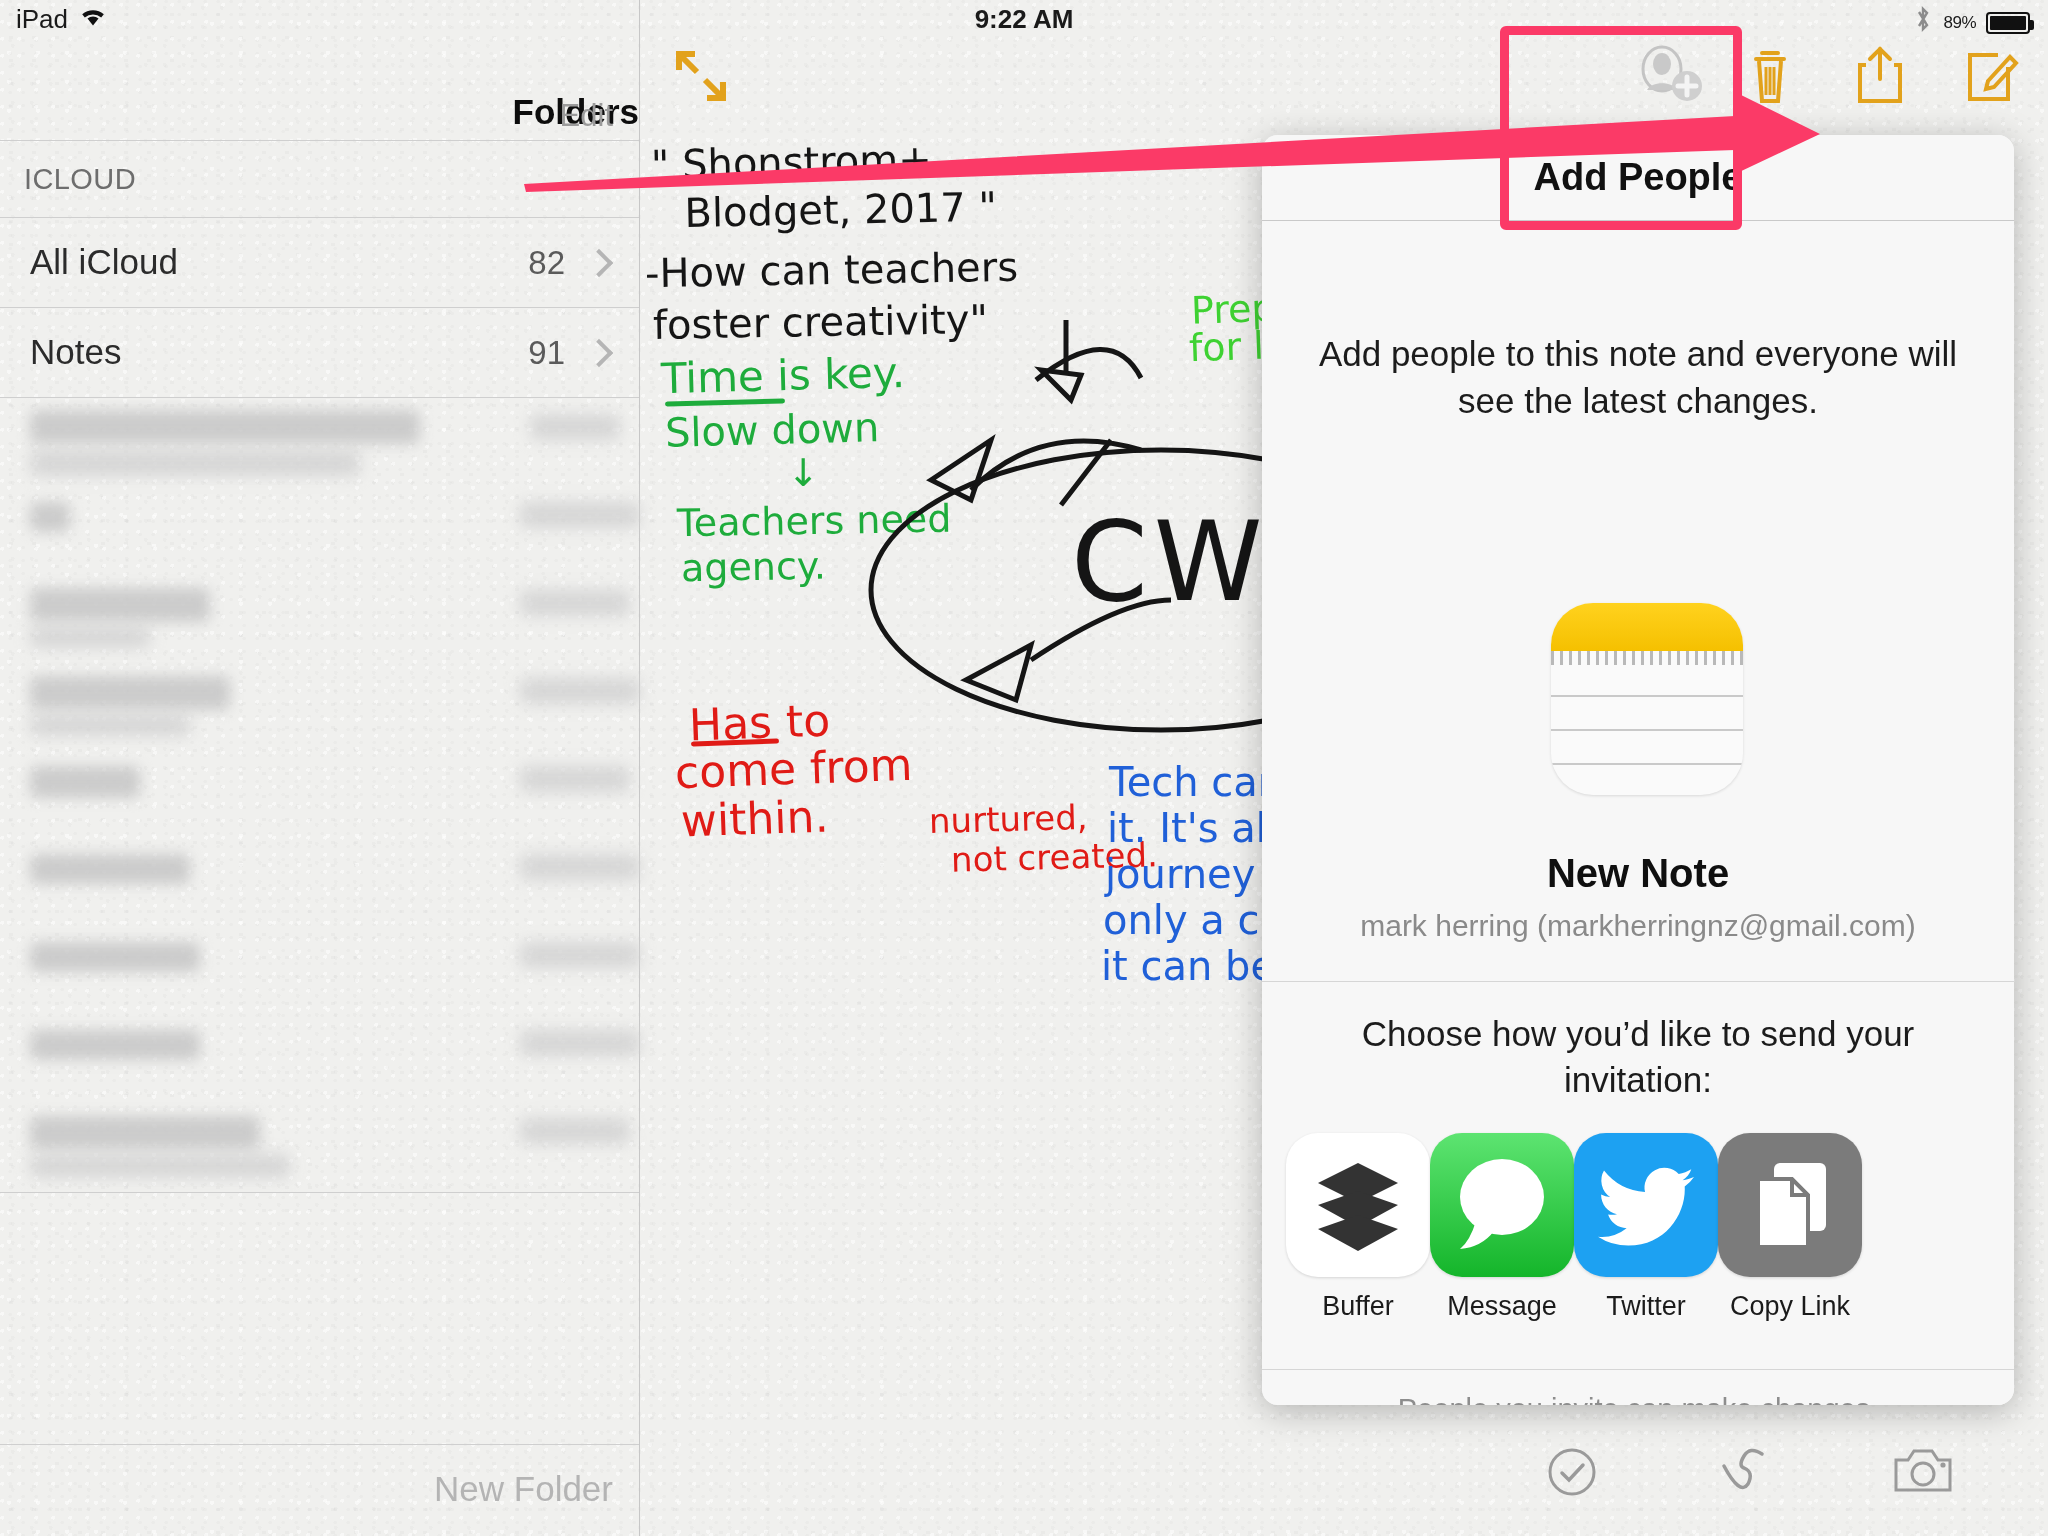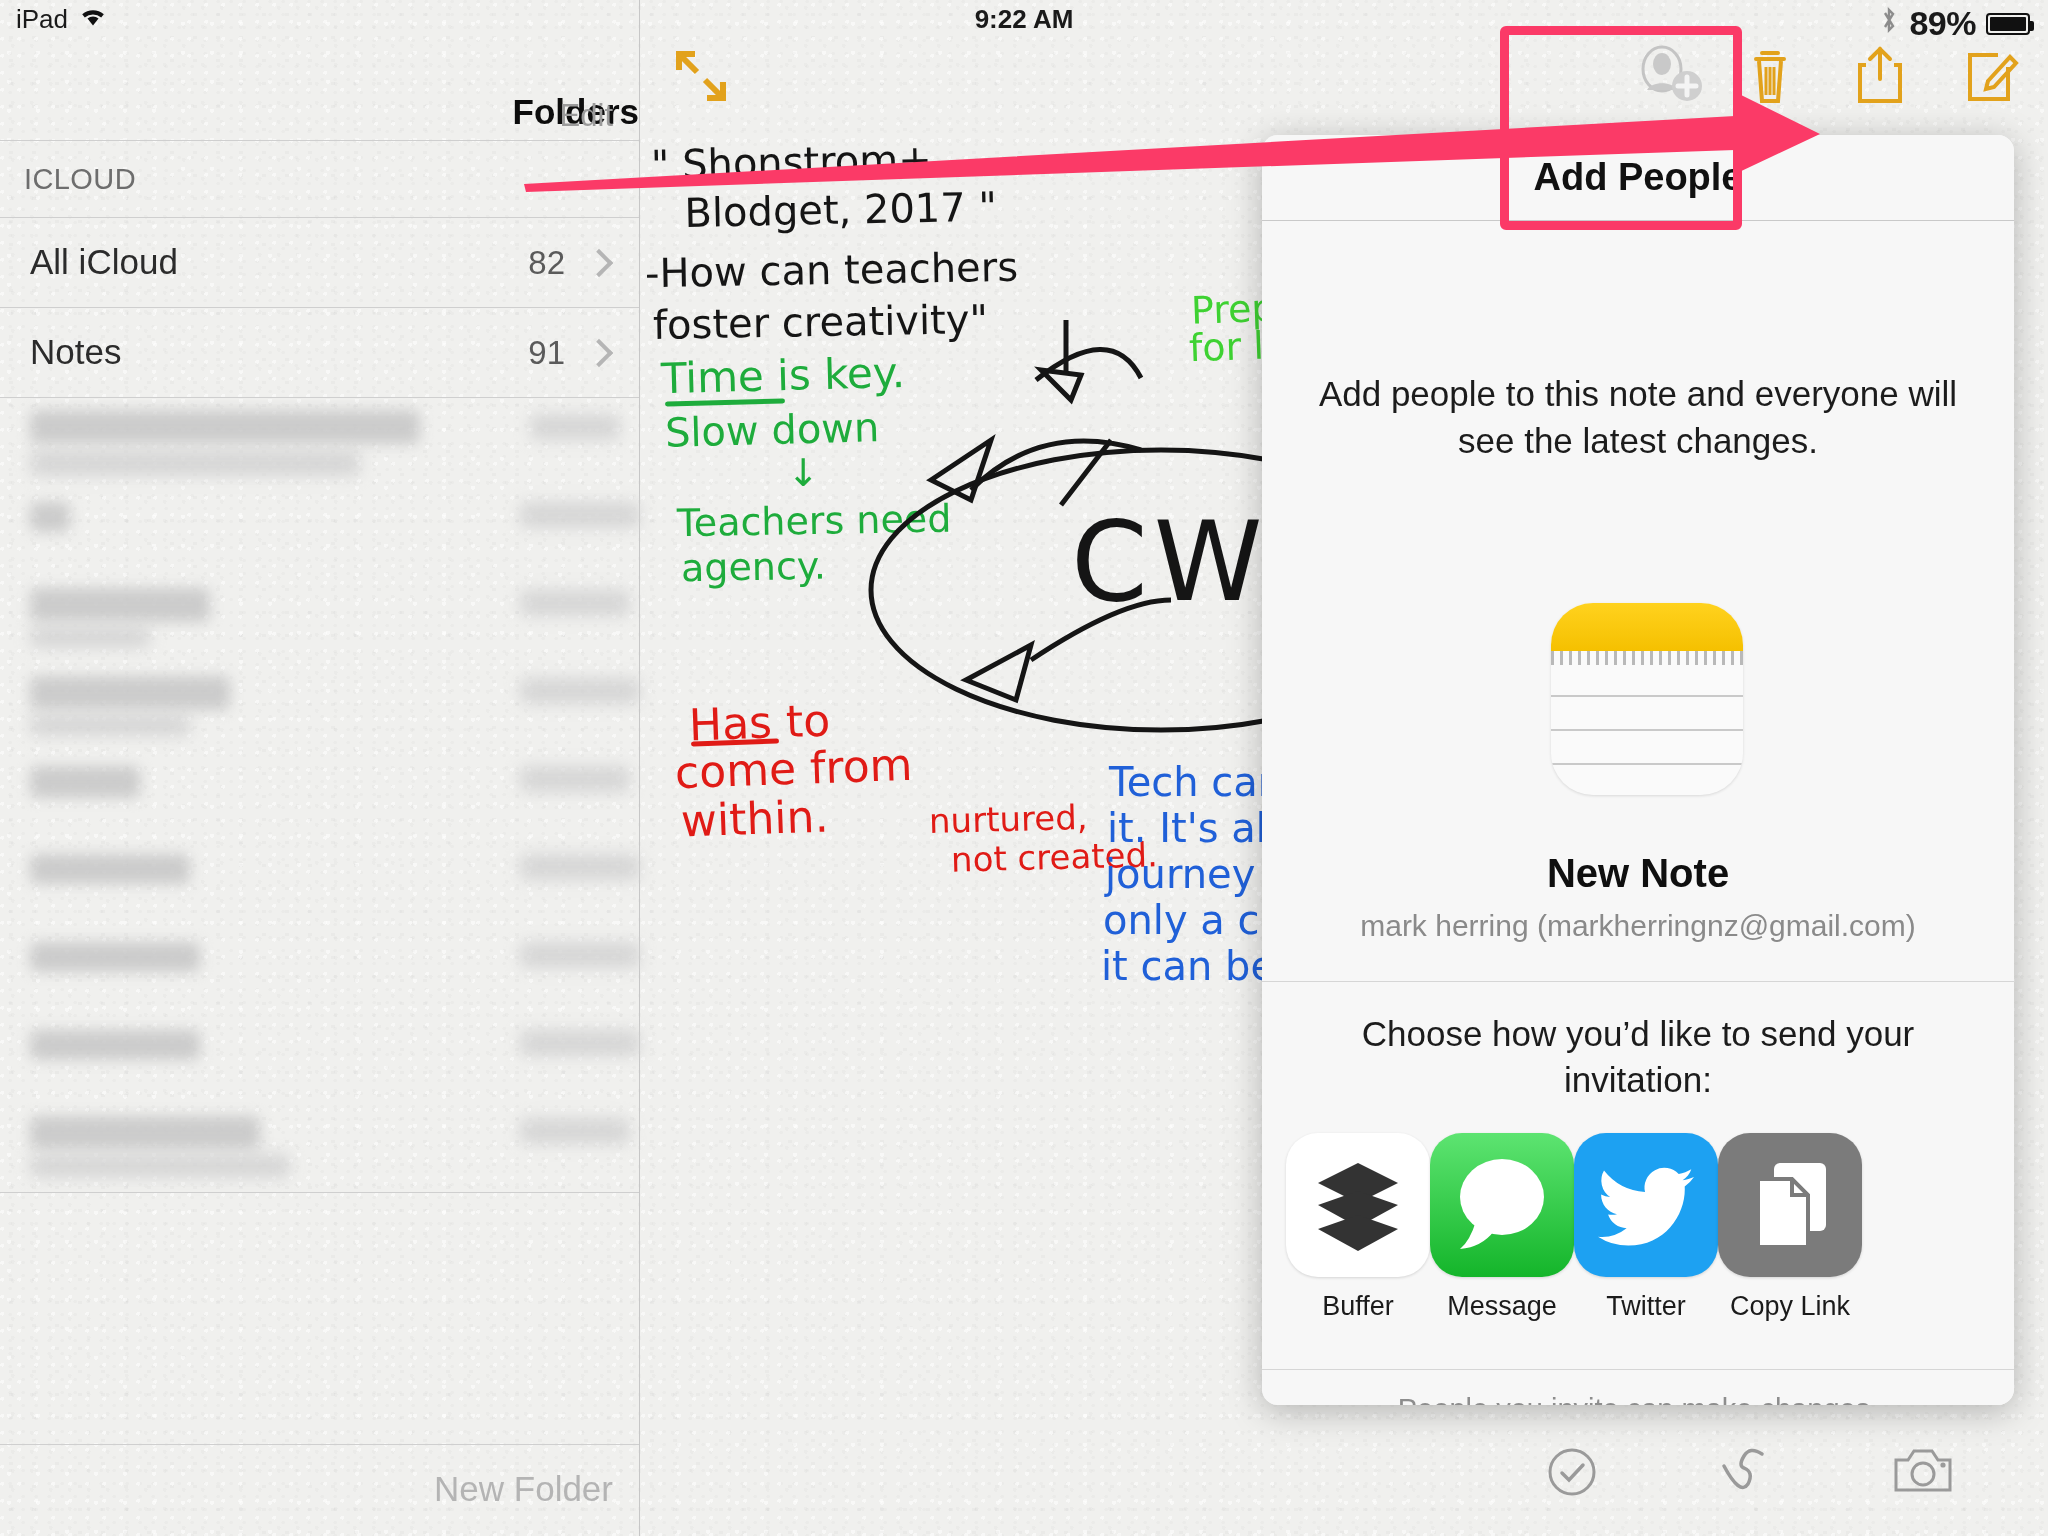--- a/index.html
+++ b/index.html
@@ -26,21 +26,21 @@
 
   
   .statusbar {
     position:absolute; top:0; left:0; width:2048px; height:42px;
     z-index:40; font-size:26px; color:#1a1a1a;
   }
   .sb-left { position:absolute; left:16px; top:4px; display:flex; align-items:center; gap:10px; }
   .sb-center { position:absolute; left:0; width:2048px; top:4px; text-align:center; font-weight:700; font-size:26px; }
   .sb-right { position:absolute; right:18px; top:4px; display:flex; align-items:center; gap:10px; }
   .sb-label { font-size:26px; }
-  .batt-pct { font-weight:700; font-size:34px; letter-spacing:-0.5px; }
+  .batt-pct { font-weight:400; font-size:17px; letter-spacing:-0.5px; }
   .batt {
     width:44px; height:22px; border:2.5px solid #111; border-radius:4px;
     position:relative; display:inline-block;
   }
   .batt::after{content:"";position:absolute;right:-6px;top:6px;width:4px;height:10px;background:#111;border-radius:0 2px 2px 0;}
   .batt i{position:absolute;left:2px;top:2px;bottom:2px;width:89%;background:#111;border-radius:1px;display:block;}
 
   
   #sidebar {
     position:absolute; left:0; top:0; width:640px; height:1536px;
@@ -128,21 +128,21 @@
     position:absolute; top:0; left:0; width:752px; height:86px;
     background:#f7f7f7; border-bottom:1px solid #c9c9c9;
   }
   .pop-nav .t {
     position:absolute; left:0; width:752px; top:21px; text-align:center;
     font-size:38px; font-weight:700; color:#111;
   }
   .pop-body { position:absolute; top:86px; left:0; width:752px; height:1184px; background:#f7f7f7;}
   .pop-desc {
     position:absolute; left:44px; top:110px; width:664px; text-align:center;
-    font-size:35px; line-height:1.34; color:#1c1c1c;margin-top:40px;
+    font-size:35px; line-height:1.34; color:#1c1c1c;
   }
   .notes-icon {
     position:absolute; left:289px; top:382px; width:192px; height:192px;
     border-radius:42px; overflow:hidden; background:#fafafa;
     box-shadow:0 1px 3px rgba(0,0,0,.12);
   }
   .ni-top{position:absolute;left:0;top:0;width:192px;height:48px;
           background:linear-gradient(#ffd21e,#f5c000);}
   .ni-perf{position:absolute;left:0;top:48px;width:192px;height:14px;
            background:repeating-linear-gradient(90deg,#b9b9b9 0 3px,transparent 3px 9px);}

